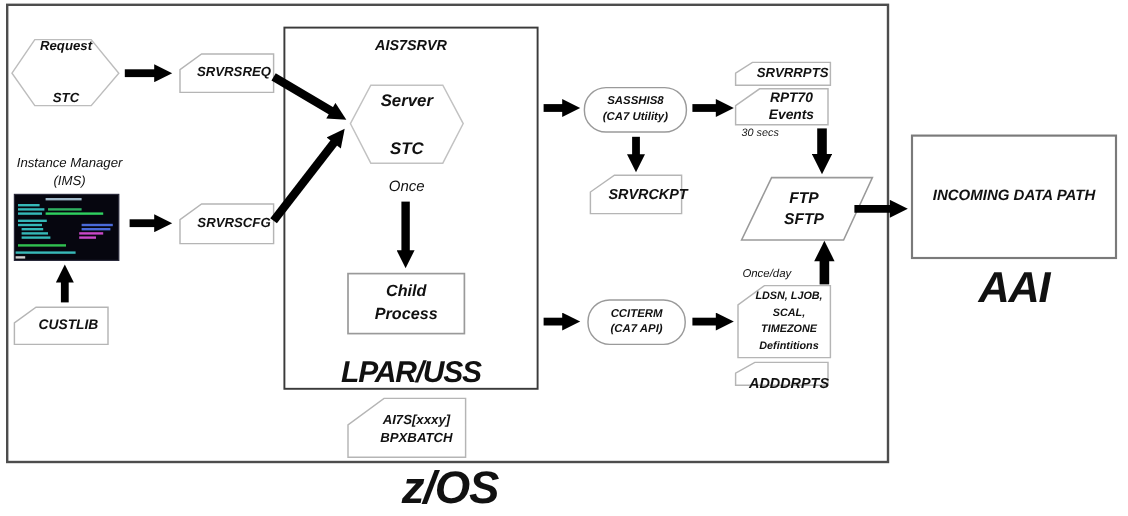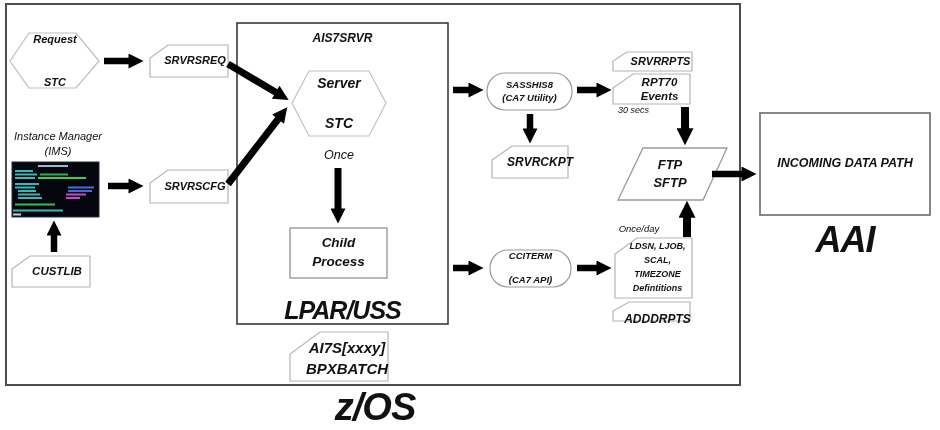--- a/index.html
+++ b/index.html
@@ -119,42 +119,42 @@
 
   <div class="lbl reg" style="left:292px;top:148px;width:94px;height:16px;font-size:12.5px;">Once</div>
 
   <div class="lbl" style="left:290px;top:228px;width:97px;height:50px;font-size:13.5px;">
     <span>Child</span>
       <span>Process</span>
   </div>
 
   <div class="lbl big" style="left:237px;top:294px;width:211px;height:32px;font-size:25px;">LPAR/USS</div>
 
-  <div class="lbl" style="left:290px;top:336px;width:98px;height:44px;font-size:15px;padding-left:8px;text-align:right;">
+  <div class="lbl" style="left:290px;top:336px;width:98px;height:44px;font-size:11px;padding-left:8px;text-align:right;">
     <span>AI7S[xxxy]</span>
       <span>BPXBATCH</span>
   </div>
 
   <div class="lbl" style="left:487px;top:73px;width:85px;height:37px;font-size:9.5px;line-height:1.35;">
     <span>SASSHIS8</span>
       <span>(CA7 Utility)</span>
   </div>
 
   <div class="lbl" style="left:613px;top:52px;width:79px;height:19px;font-size:11px;padding-left:8px;">SRVRRPTS</div>
 
   <div class="lbl" style="left:613px;top:74px;width:77px;height:30px;font-size:11.5px;line-height:1.25;padding-left:8px;">
     <span>RPT70</span>
       <span>Events</span>
   </div>
 
   <div class="lbl reg" style="left:618px;top:104px;width:40px;height:12px;font-size:9px;justify-content:flex-start;align-items:flex-start;text-align:left;">30 secs</div>
 
   <div class="lbl" style="left:492px;top:146px;width:76px;height:32px;font-size:12px;padding-left:10px;">SRVRCKPT</div>
 
-  <div class="lbl" style="left:490px;top:250px;width:81px;height:37px;font-size:9.5px;line-height:1.35;justify-content:space-between;">
+  <div class="lbl" style="left:490px;top:250px;width:81px;height:37px;font-size:9.5px;line-height:1.35;">
     <span>CCITERM</span>
       <span>(CA7 API)</span>
   </div>
 
   <div class="lbl reg" style="left:616px;top:222px;width:46px;height:13px;font-size:9.5px;">Once/day</div>
 
   <div class="lbl" style="left:615px;top:240px;width:77px;height:56px;font-size:9px;line-height:1.55;padding-left:4px;">
     <span>LDSN, LJOB,</span>
       <span>SCAL,</span>
     <span>TIMEZONE</span>

